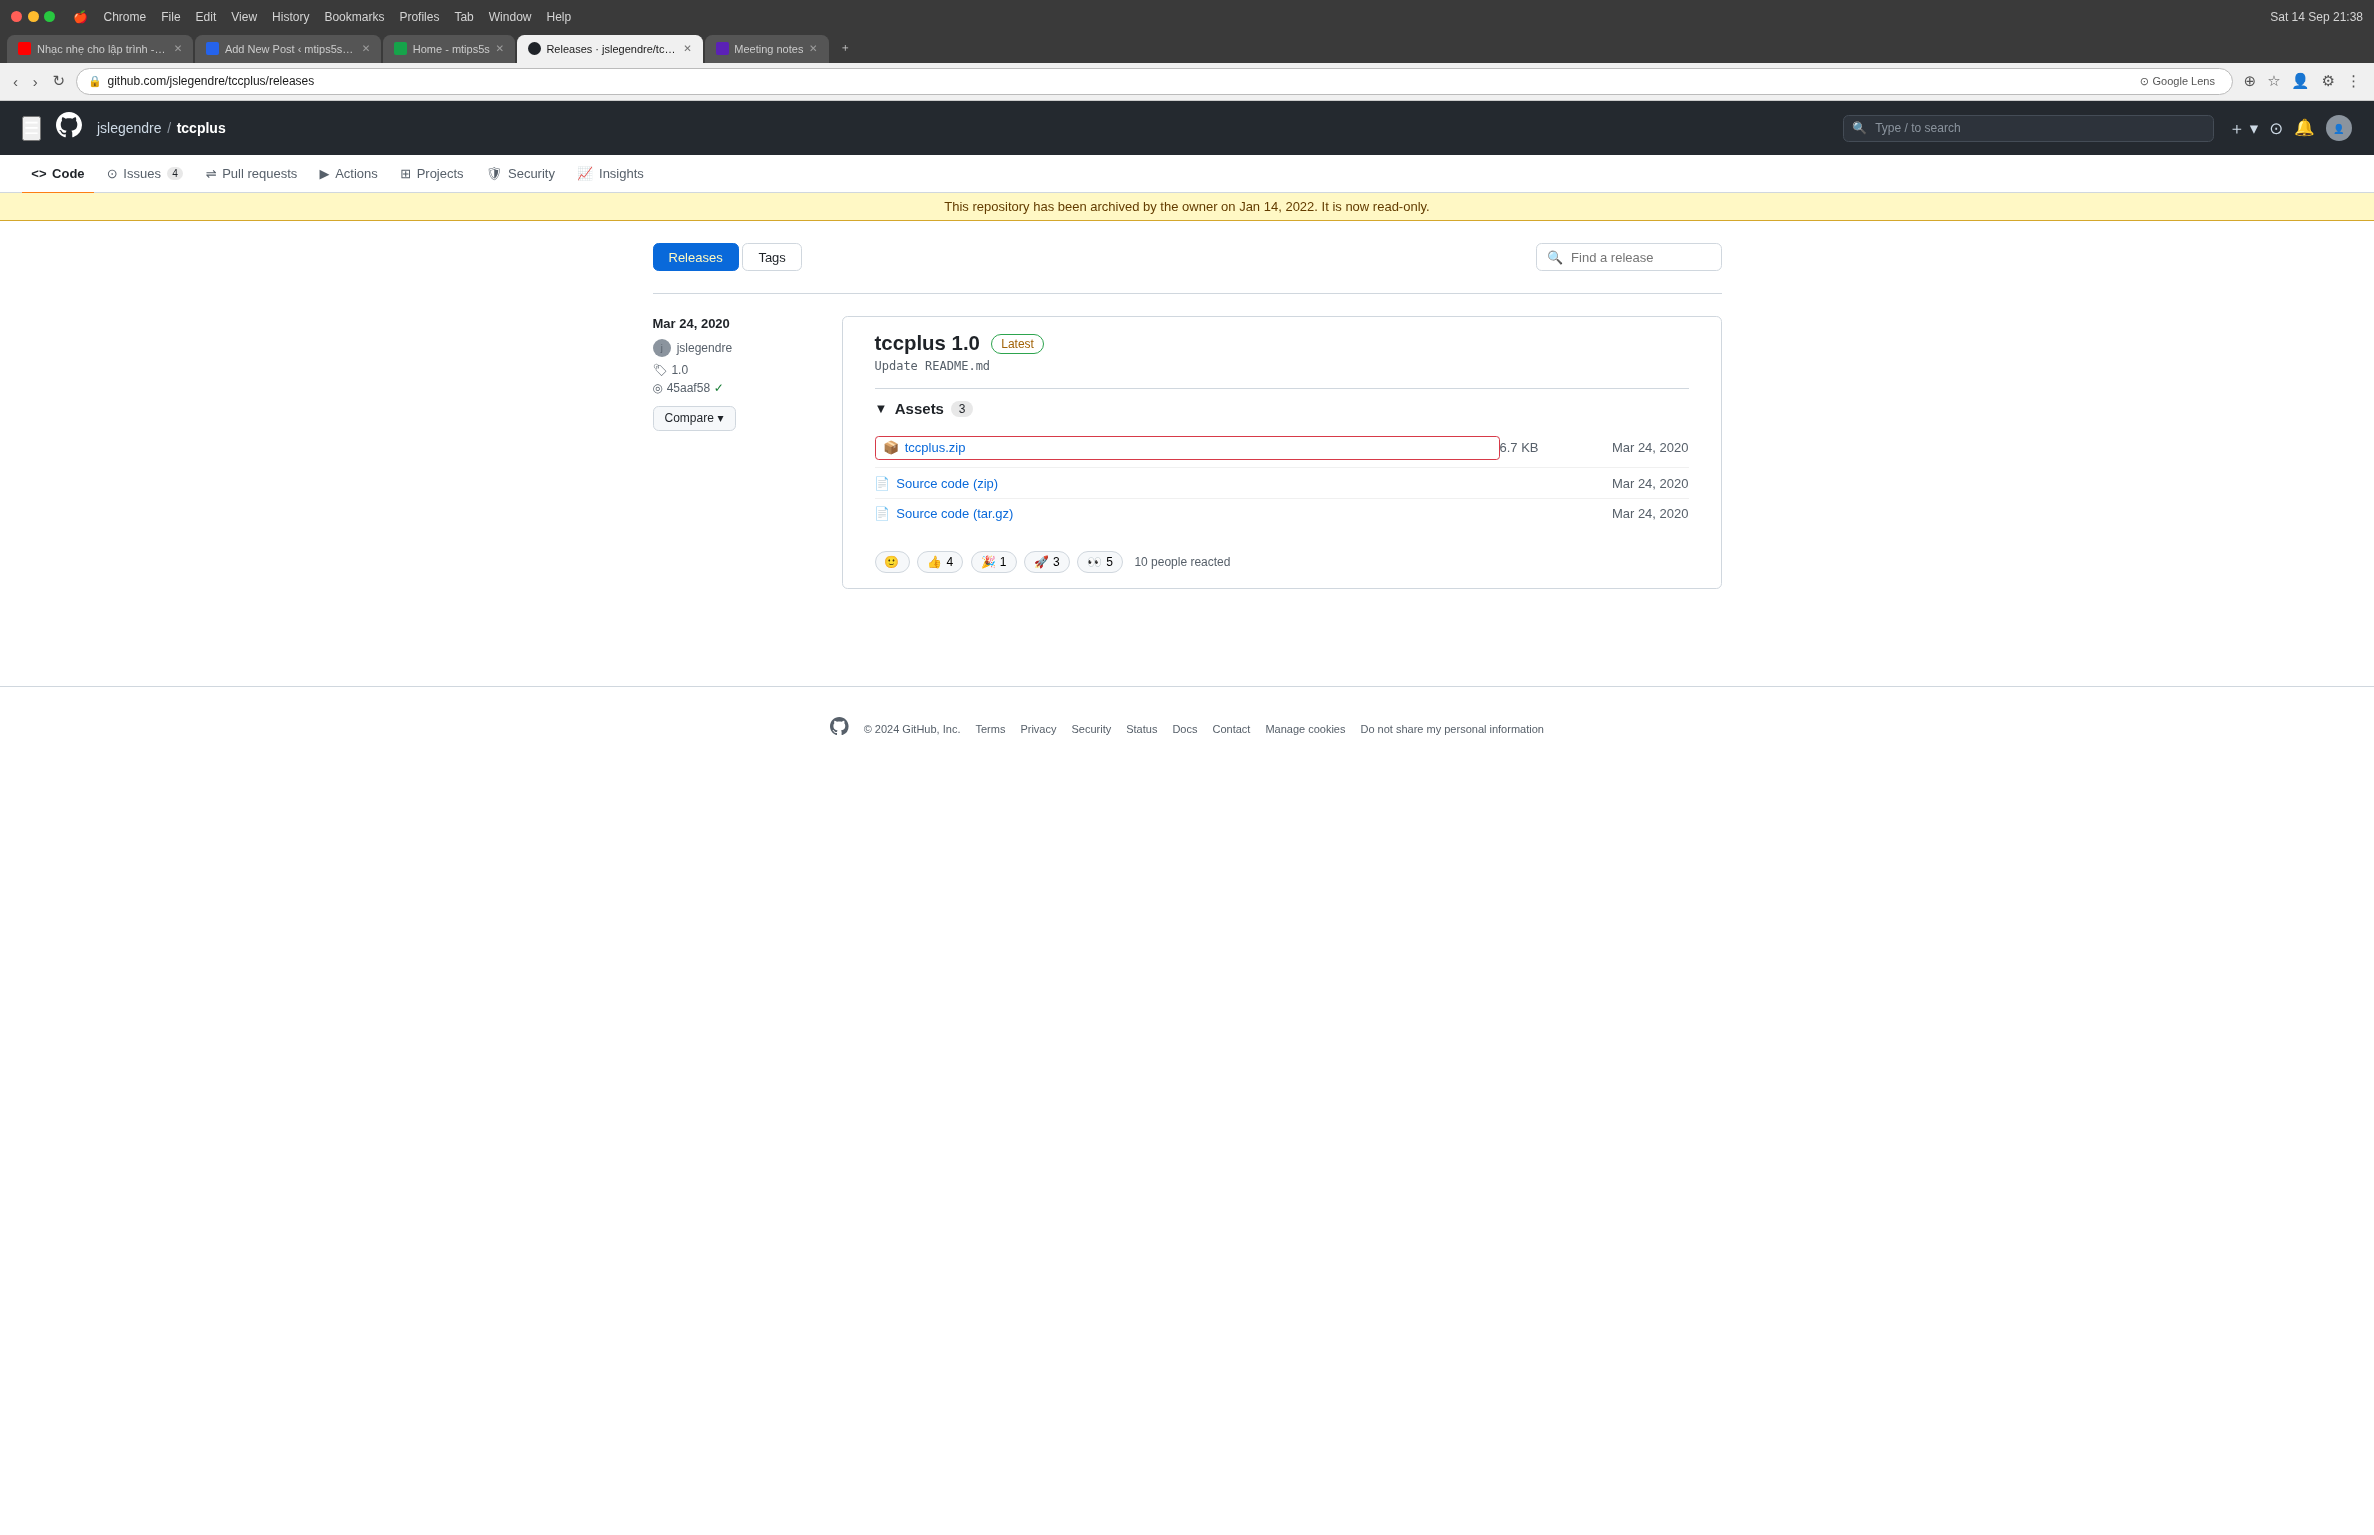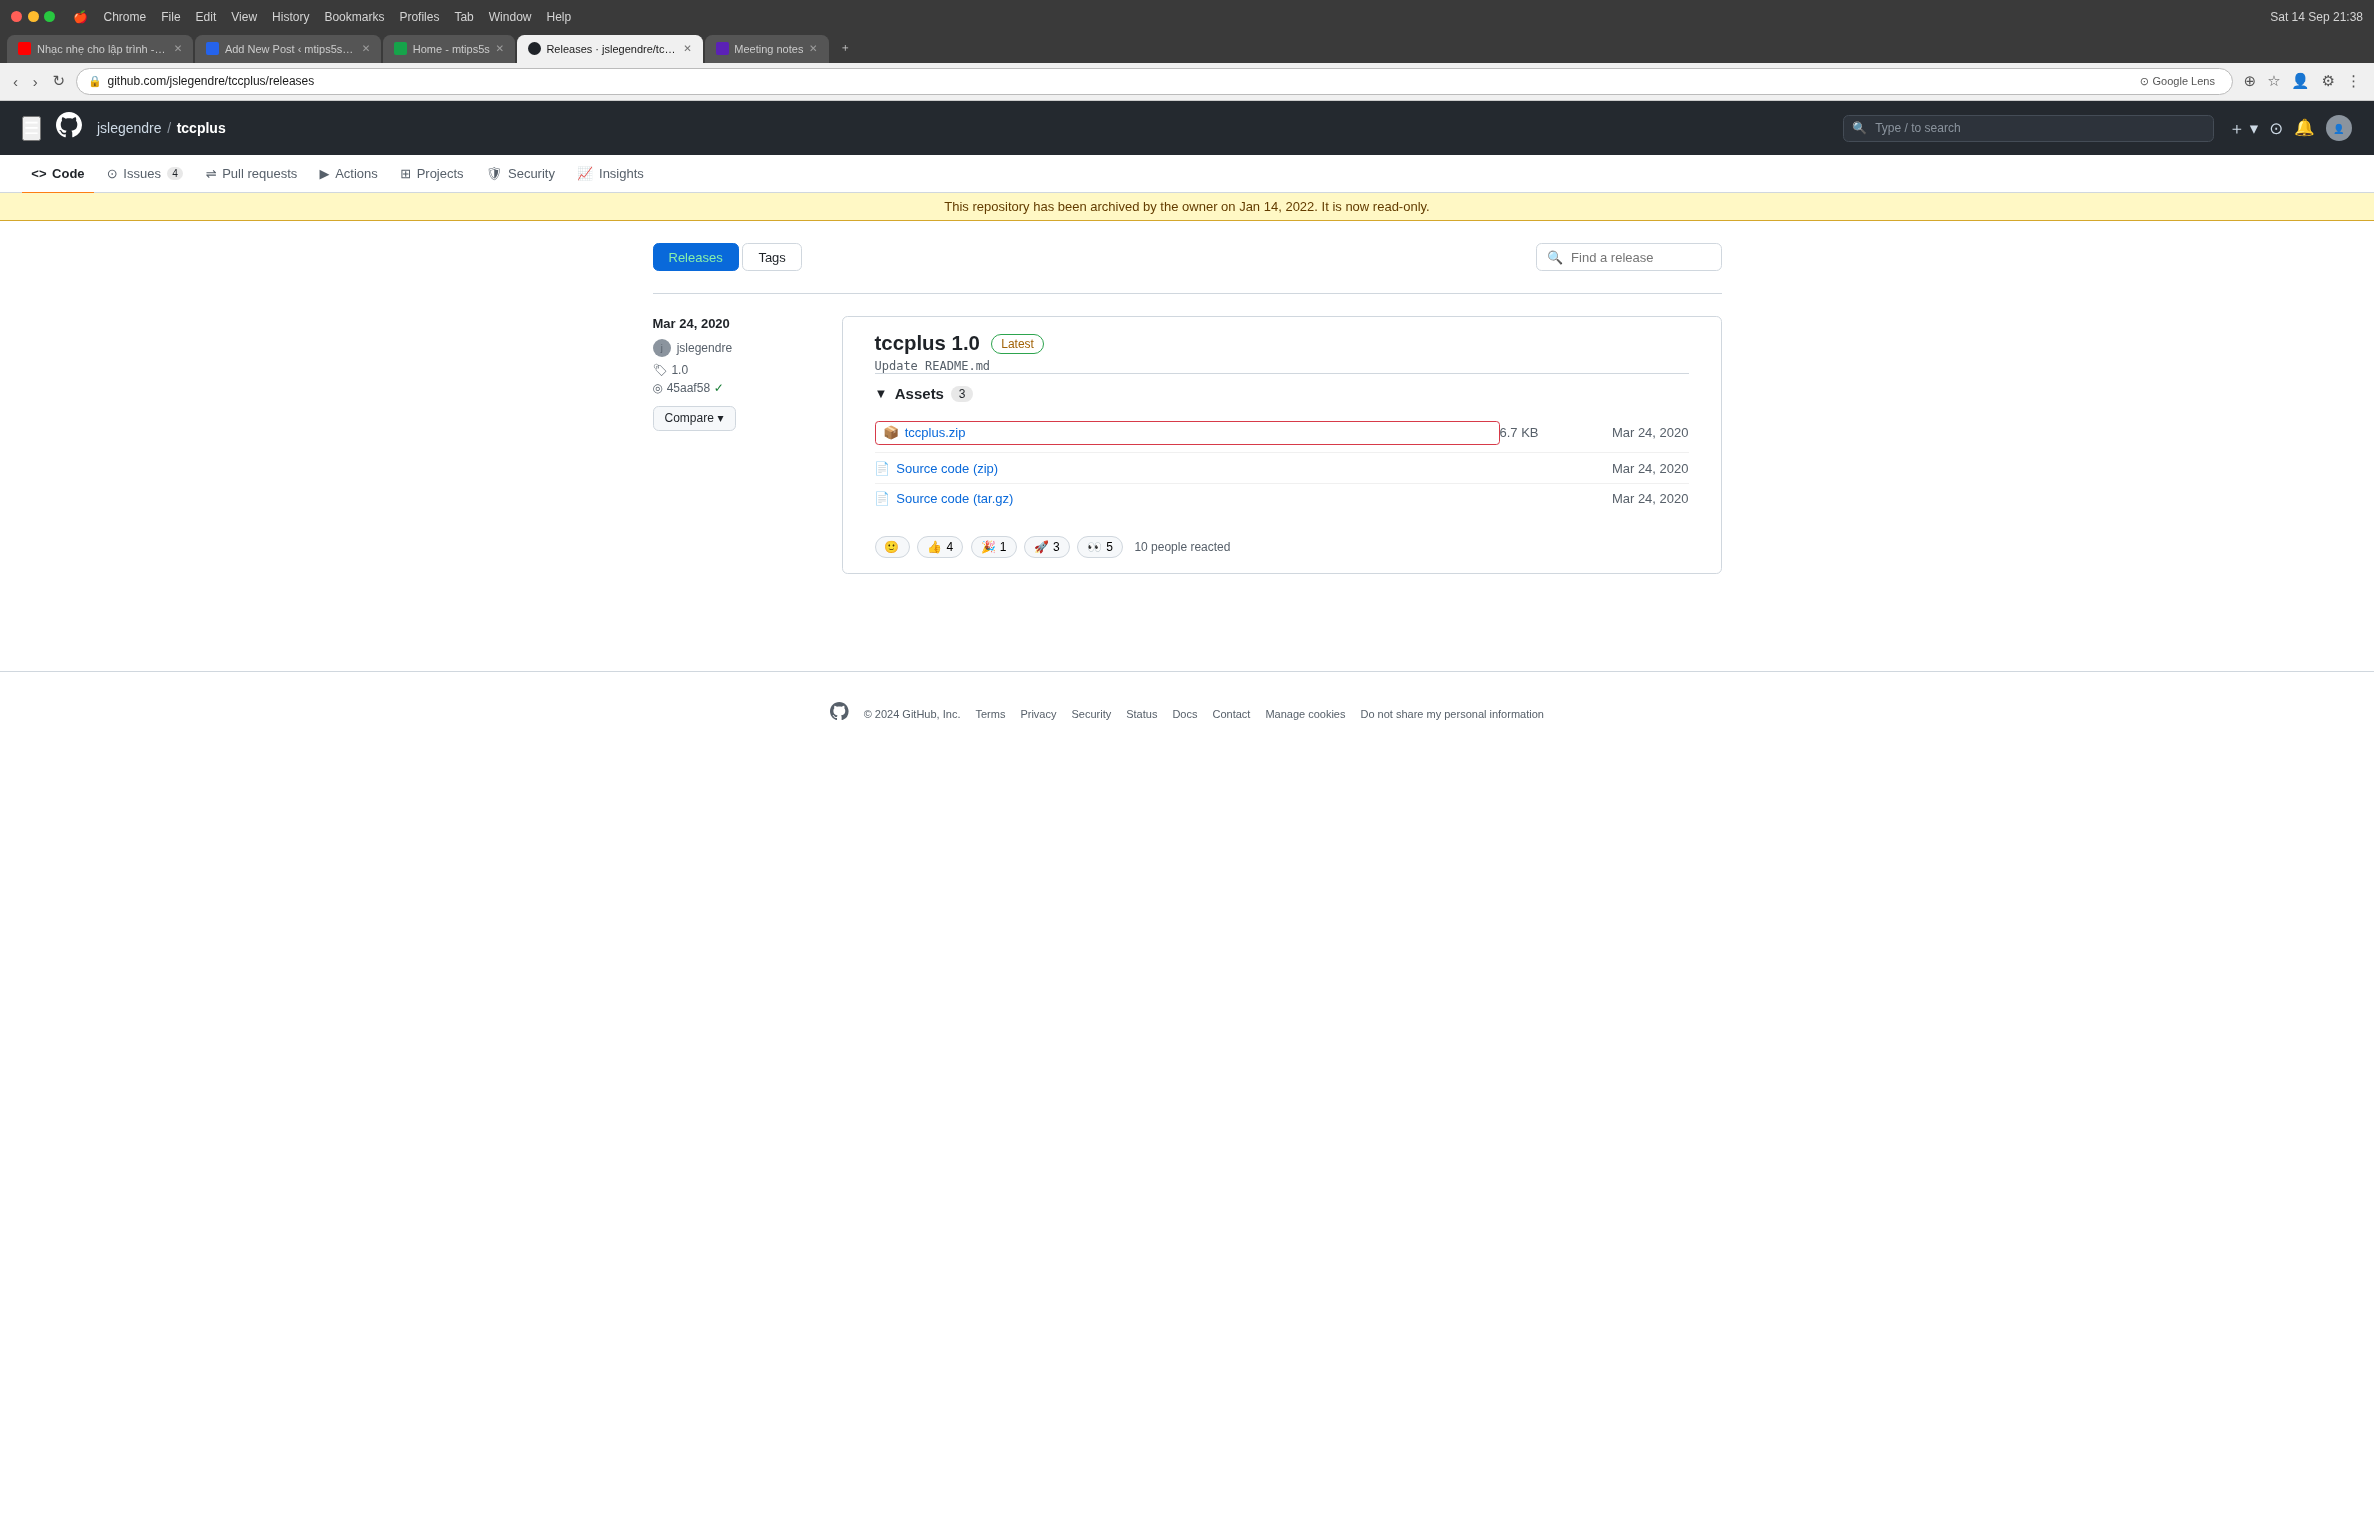--- a/index.html
+++ b/index.html
@@ -188,21 +188,21 @@
       padding: 5.6px 15px;
       border-radius: 5.6px;
       font-size: 13px;
       cursor: pointer;
       border: 0.9px solid #d0d7de;
       background: #fff;
       color: #1f2328;
     }
     .releases-tab.active {
       background: #0969da;
-      color: #86efac;
+      color: #fef9c3;
       border-color: #0969da;
     }
     .find-release-input {
       display: flex;
       align-items: center;
       border: 0.9px solid #d0d7de;
       border-radius: 5.6px;
       padding: 5.6px 11px;
       gap: 7.4px;
       font-size: 13px;
@@ -260,21 +260,21 @@
     .release-title-row { display: flex; align-items: center; gap: 11px; margin-bottom: 3.7px; }
     .release-title { font-size: 20.4px; font-weight: 600; color: #1f2328; }
     .latest-badge {
       border: 0.9px solid #2da44e;
       color: #a16207;
       border-radius: 18.6px;
       padding: 1.9px 9.3px;
       font-size: 12px;
       font-weight: 500;
     }
-    .release-commit-msg { font-family: monospace; font-size: 12px; color: #57606a; }
+    .release-commit-msg { font-family: monospace; font-size: 12px; color: #57606a; margin-bottom: 15px; }
     .assets-section { border-top: 0.9px solid #d0d7de; padding-top: 11px; }
     .assets-header {
       display: flex;
       align-items: center;
       gap: 7.4px;
       margin-bottom: 11px;
       cursor: pointer;
     }
     .assets-title { font-size: 15px; font-weight: 600; }
     .assets-count {

